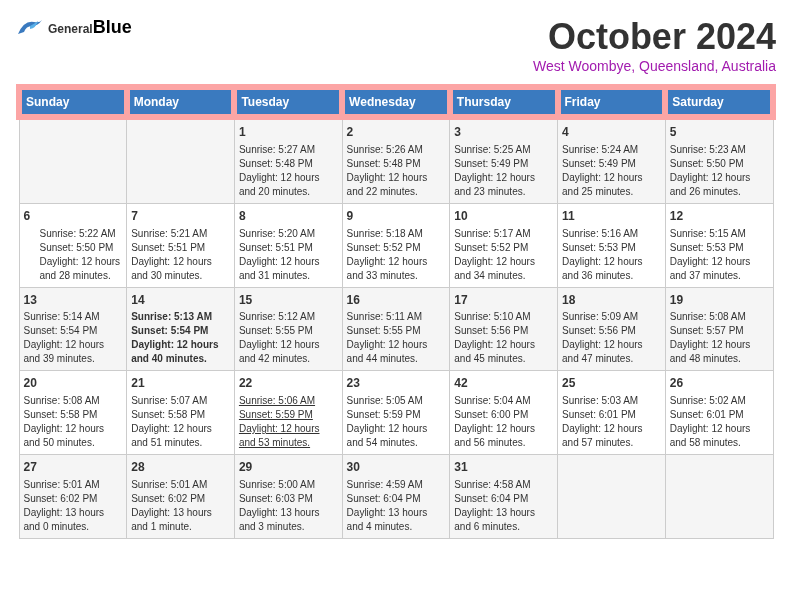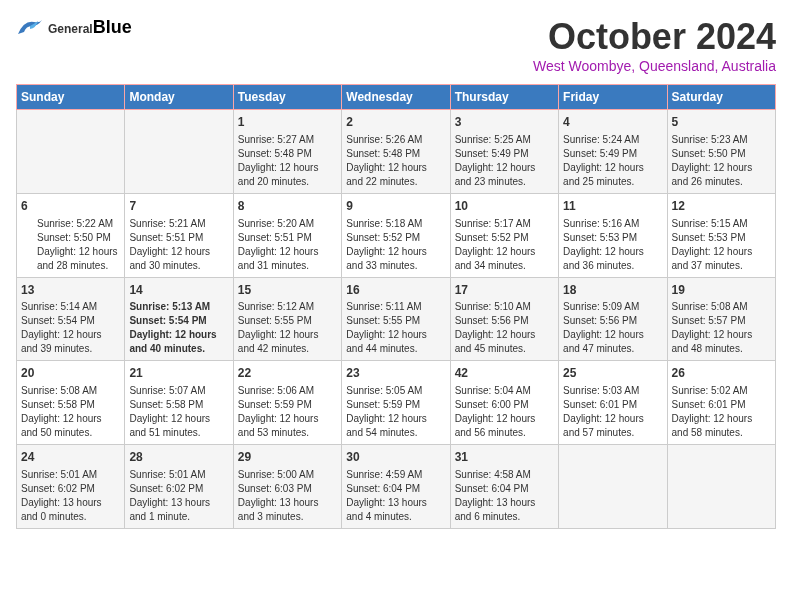--- a/index.html
+++ b/index.html
@@ -52,21 +52,21 @@
       border-collapse: collapse;
       font-size: 10.5px;
     }
     thead tr th {
       background-color: #3a7abf;
       color: white;
       padding: 5px 4px;
       text-align: left;
       font-size: 12px;
       font-weight: bold;
-      border: 1px solid #fca5a5;
+      border: 6px solid #fca5a5;
     }
     tbody tr td {
       border: 1px solid #ccc;
       vertical-align: top;
       padding: 4px 4px;
       height: 80px;
       width: 107px;
       color: #333;
       line-height: 1.4;
     }
@@ -270,21 +270,21 @@
         </td>
         <td>
           <span class="day-number">21</span>
           <div class="day-info" style="white-space: pre-line;">Sunrise: 5:07 AM
 Sunset: 5:58 PM
 Daylight: 12 hours
 and 51 minutes.</div>
         </td>
         <td>
           <span class="day-number">22</span>
-          <div class="day-info" style="white-space: pre-line;">Sunrise: 5:06 AM
+          <div class="day-info" style="white-space: pre-line; text-decoration: underline;">Sunrise: 5:06 AM
 Sunset: 5:59 PM
 Daylight: 12 hours
 and 53 minutes.</div>
         </td>
         <td>
           <span class="day-number">23</span>
           <div class="day-info" style="white-space: pre-line;">Sunrise: 5:05 AM
 Sunset: 5:59 PM
 Daylight: 12 hours
 and 54 minutes.</div>
@@ -306,21 +306,21 @@
         <td>
           <span class="day-number">26</span>
           <div class="day-info" style="white-space: pre-line;">Sunrise: 5:02 AM
 Sunset: 6:01 PM
 Daylight: 12 hours
 and 58 minutes.</div>
         </td>
       </tr>
       <tr>
         <td>
-          <span class="day-number">24</span>
+          <span class="day-number">27</span>
           <div class="day-info" style="white-space: pre-line;">Sunrise: 5:01 AM
 Sunset: 6:02 PM
 Daylight: 13 hours
 and 0 minutes.</div>
         </td>
         <td>
           <span class="day-number">28</span>
           <div class="day-info" style="white-space: pre-line;">Sunrise: 5:01 AM
 Sunset: 6:02 PM
 Daylight: 13 hours

